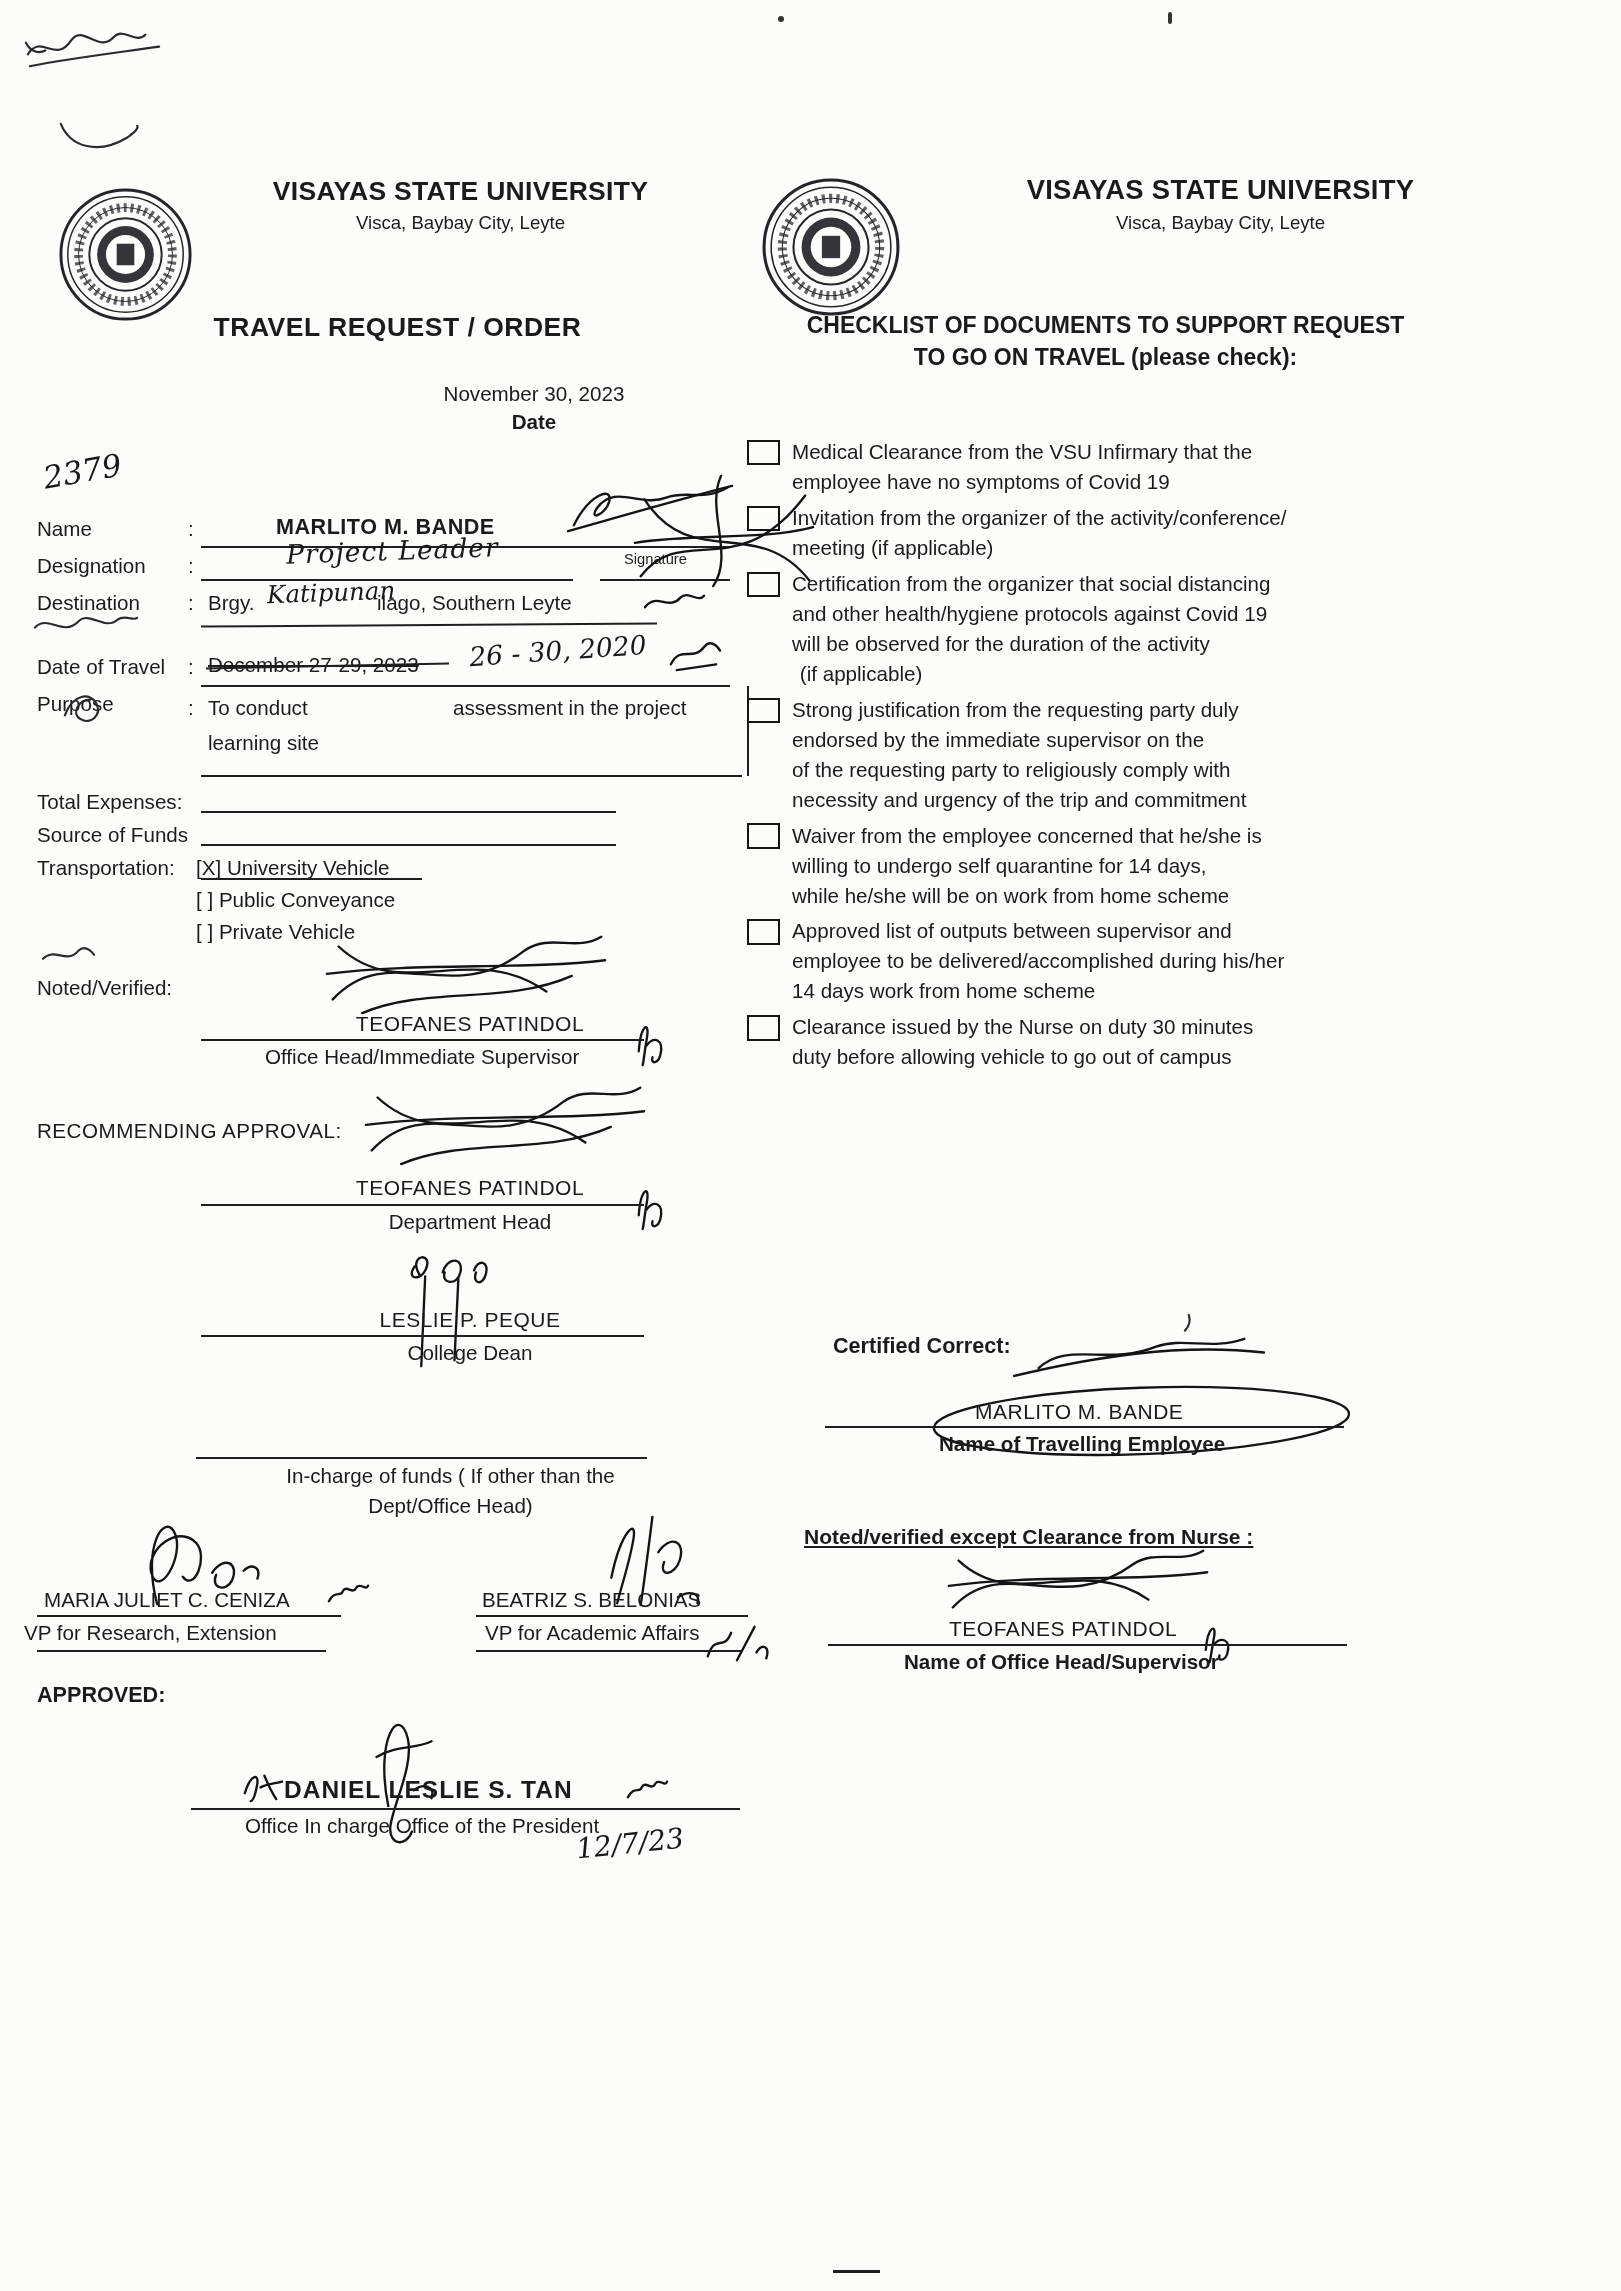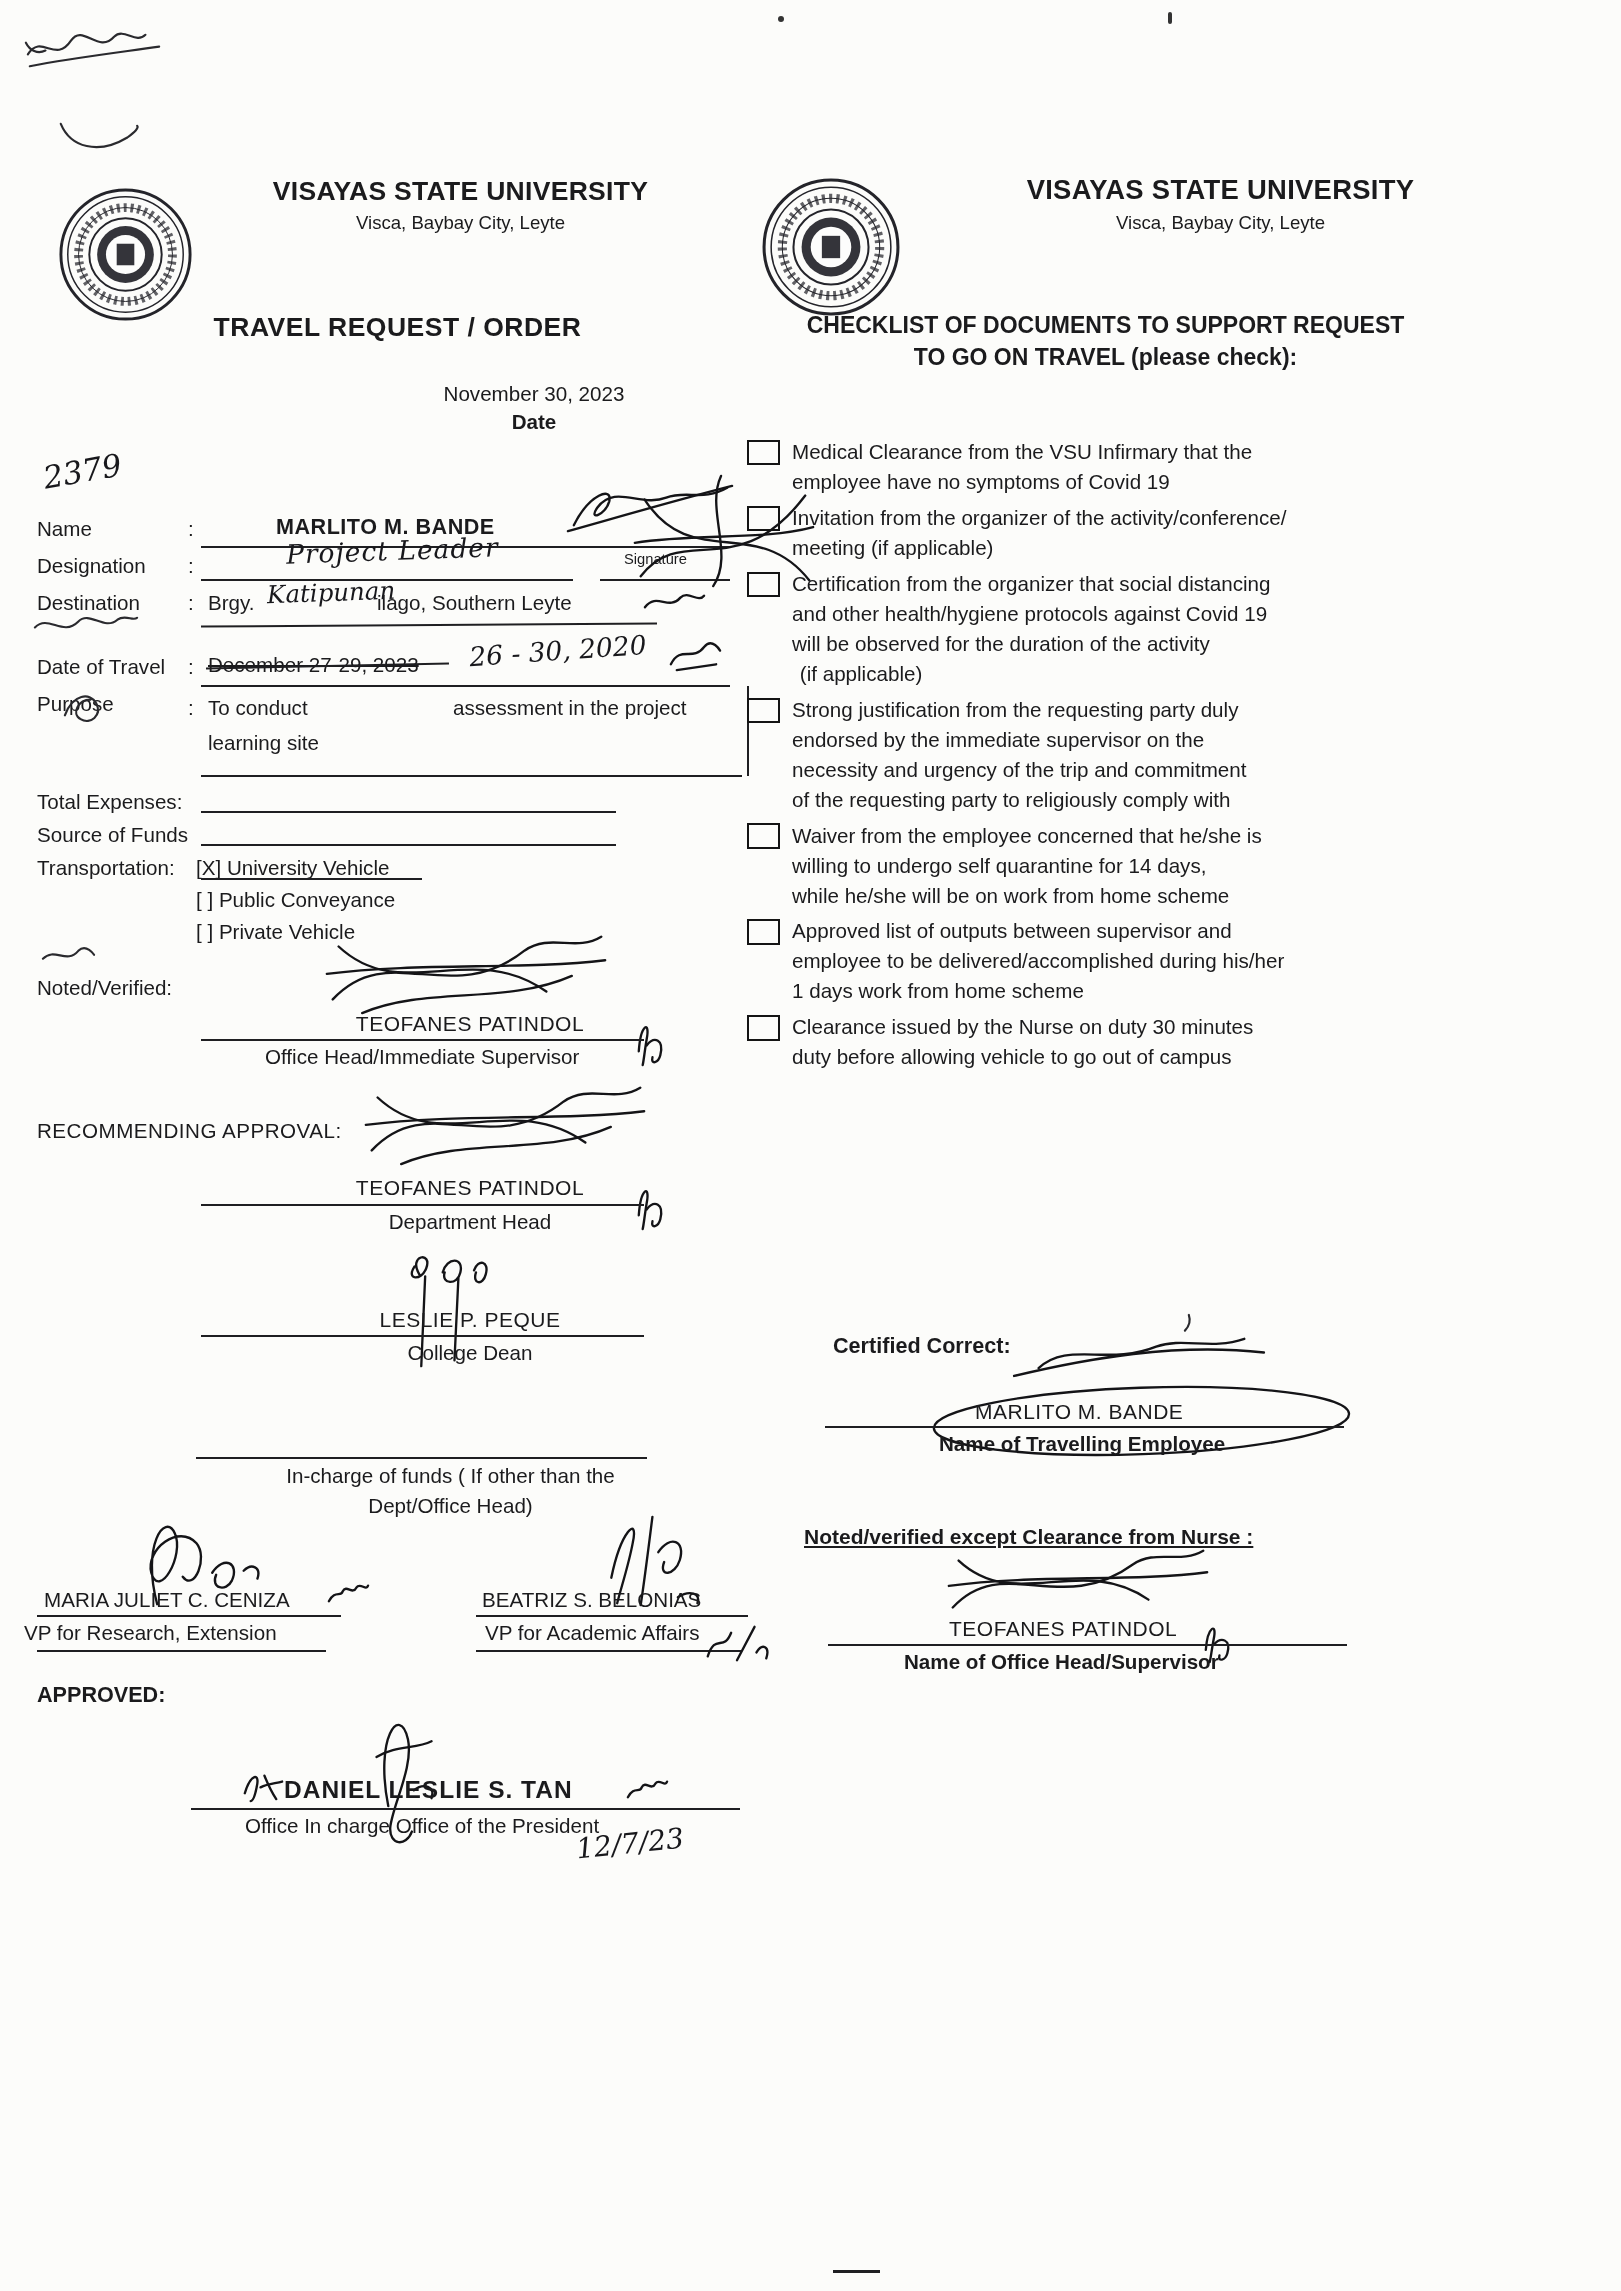--- a/index.html
+++ b/index.html
@@ -277,40 +277,40 @@
       <div style="padding-left:7.8px">(if applicable)</div>
     </div>
   </div>
 
 
   <div class="chk-item">
     <span class="checkbox"></span>
     <div class="chk-text">
       <div>Strong justification from the requesting party duly</div>
       <div>endorsed by the immediate supervisor on the</div>
+      <div>of the requesting party to religiously comply with</div>
       <div>necessity and urgency of the trip and commitment</div>
-      <div>of the requesting party to religiously comply with</div>
     </div>
   </div>
 
   <div class="chk-item">
     <span class="checkbox"></span>
     <div class="chk-text">
       <div>Waiver from the employee concerned that he/she is</div>
       <div>willing to undergo self quarantine for 14 days,</div>
       <div>while he/she will be on work from home scheme</div>
     </div>
   </div>
 
   <div class="chk-item">
     <span class="checkbox"></span>
     <div class="chk-text">
       <div>Approved list of outputs between supervisor and</div>
       <div>employee to be delivered/accomplished during his/her</div>
-      <div>1 days work from home scheme</div>
+      <div>14 days work from home scheme</div>
     </div>
   </div>
 
   <div class="chk-item">
     <span class="checkbox"></span>
     <div class="chk-text">
       <div>Clearance issued by the Nurse on duty 30 minutes</div>
       <div>duty before allowing vehicle to go out of campus</div>
     </div>
   </div>

